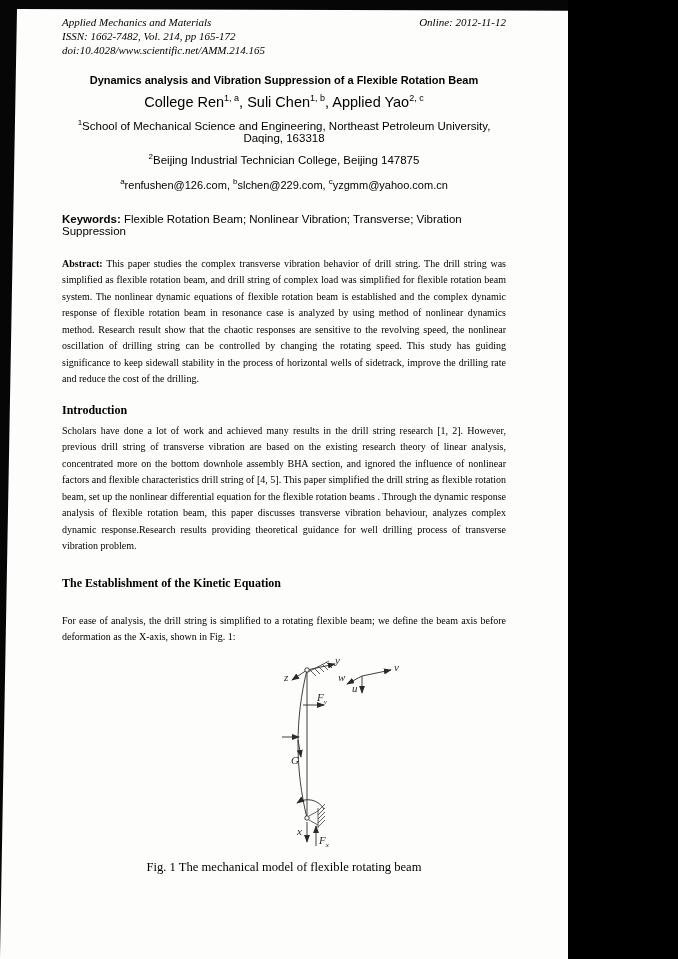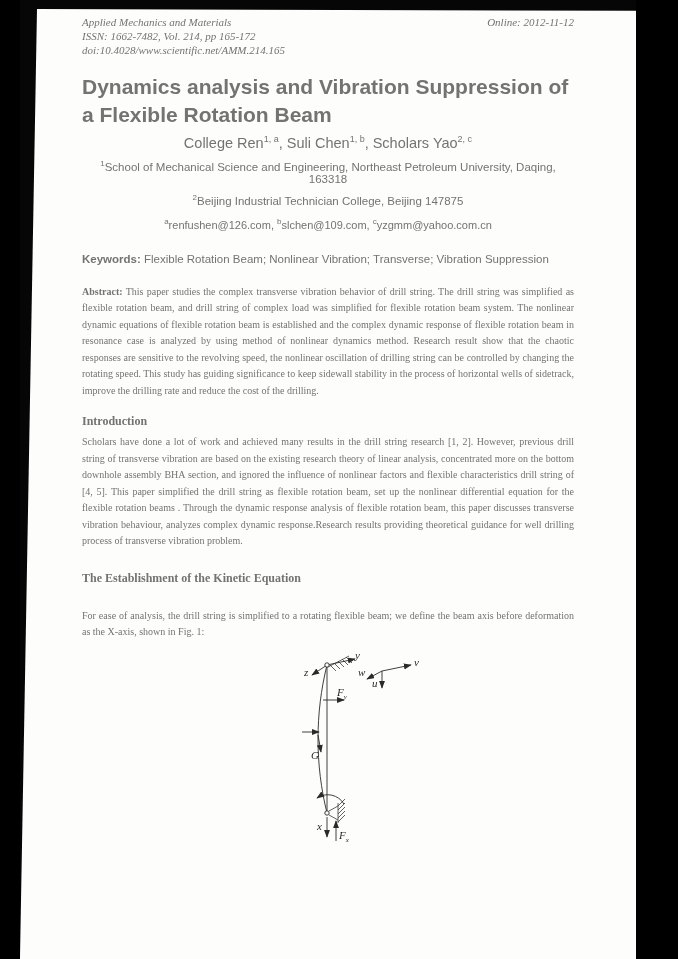--- a/index.html
+++ b/index.html
@@ -1,27 +1,27 @@
 <!DOCTYPE html>
 <html><head>
 <meta charset="utf-8">
 <style>
   html,body { margin:0; padding:0; background:#000; }
-  .frame { position:relative; width:616px; height:959px; background:#060606; overflow:hidden;
-           font-family:"Liberation Serif", serif; color:#737373;margin-left:20px; }
+  .frame { position:relative; width:568px; height:959px; background:#060606; overflow:hidden;
+           font-family:"Liberation Serif", serif; color:#000000; }
   .page { position:absolute; inset:0; background:#fdfdfb;
           clip-path:polygon(17px 9px, 663px 11px, 678px 953px, 678px 959px, 0px 959px, 0px 957px);
           padding:16px 62px 0 62px; box-sizing:border-box; }
 
   .header { display:flex; justify-content:space-between; align-items:flex-start;
             font-style:italic; font-size:11px; line-height:1.25; }
   .header-left div { white-space:nowrap; }
 
-  .title { font-family:"Liberation Sans", sans-serif; font-weight:bold; font-size:21px;
-           line-height:1.3; text-align:left; margin:16px auto 0 auto; max-width:545px; }
+  .title { font-family:"Liberation Sans", sans-serif; font-weight:bold; font-size:11px;
+           line-height:1.3; text-align:center; margin:16px auto 0 auto; max-width:545px; }
 
   .authors { font-family:"Liberation Sans", sans-serif; font-size:14.5px; text-align:center; margin-top:6px; }
   .authors sup { font-size:9px; }
 
   .affil, .emails { font-family:"Liberation Sans", sans-serif; text-align:center; }
   .affil { font-size:11.5px; margin-top:8px; }
   .emails { font-size:11px; margin-top:11px; }
   .affil sup, .emails sup { font-size:8px; }
 
   .keywords { font-family:"Liberation Sans", sans-serif; font-size:11.5px; margin-top:22px; }
@@ -52,28 +52,28 @@
         <div>Applied Mechanics and Materials</div>
         <div>ISSN: 1662-7482, Vol. 214, pp 165-172</div>
         <div>doi:10.4028/www.scientific.net/AMM.214.165</div>
       </div>
       <div class="header-right">Online: 2012-11-12</div>
     </div>
 
     <h1 class="title">Dynamics analysis and Vibration Suppression of a Flexible Rotation Beam</h1>
 
     <div class="authors">
-      <span><span>College Ren</span><sup>1, a</sup></span><span><span>, Suli Chen</span><sup>1, b</sup></span><span><span>, Scholars Yao</span><sup>2, c</sup></span>
+      <span><span>College Ren</span><sup>1, a</sup></span><span><span>, Suli Chen</span><sup>1, b</sup></span><span><span>, Applied Yao</span><sup>2, c</sup></span>
     </div>
 
     <div class="affil"><sup>1</sup><span>School of Mechanical Science and Engineering, Northeast Petroleum University, Daqing, 163318</span></div>
     <div class="affil"><sup>2</sup><span>Beijing Industrial Technician College, Beijing 147875</span></div>
 
     <div class="emails">
-      <sup>a</sup><span>renfushen@126.com, </span><sup>b</sup><span>slchen@109.com, </span><sup>c</sup><span>yzgmm@yahoo.com.cn</span>
+      <sup>a</sup><span>renfushen@126.com, </span><sup>b</sup><span>slchen@229.com, </span><sup>c</sup><span>yzgmm@yahoo.com.cn</span>
     </div>
 
     <p class="keywords"><b>Keywords:</b><span> Flexible Rotation Beam; Nonlinear Vibration; Transverse; Vibration Suppression</span></p>
 
     <p class="body-par abstract"><b>Abstract:</b><span> This paper studies the complex transverse vibration behavior of drill string. The drill string was simplified as flexible rotation beam, and drill string of complex load was simplified for flexible rotation beam system. The nonlinear dynamic equations of flexible rotation beam is established and the complex dynamic response of flexible rotation beam in resonance case is analyzed by using method of nonlinear dynamics method. Research result show that the chaotic responses are sensitive to the revolving speed, the nonlinear oscillation of drilling string can be controlled by changing the rotating speed. This study has guiding significance to keep sidewall stability in the process of horizontal wells of sidetrack, improve the drilling rate and reduce the cost of the drilling.</span></p>
 
     <h2 class="sec-head head-intro">Introduction</h2>
     <p class="body-par par-intro">Scholars have done a lot of work and achieved many results in the drill string research [1, 2]. However, previous drill string of transverse vibration are based on the existing research theory of linear analysis, concentrated more on the bottom downhole assembly BHA section, and ignored the influence of nonlinear factors and flexible characteristics drill string of [4, 5]. This paper simplified the drill string as flexible rotation beam, set up the nonlinear differential equation for the flexible rotation beams . Through the dynamic response analysis of flexible rotation beam, this paper discusses transverse vibration behaviour, analyzes complex dynamic response.Research results providing theoretical guidance for well drilling process of transverse vibration problem.</p>
 
     <h2 class="sec-head head-kinetic">The Establishment of the Kinetic Equation</h2>
@@ -135,15 +135,16 @@
         </g>
         <circle cx="52" cy="160" r="2.2" fill="#fdfdfb" stroke="#2a2a2a" stroke-width="0.9"></circle>
 
         <line x1="52" y1="164" x2="52" y2="184" stroke="#2a2a2a" stroke-width="0.9" marker-end="url(#arr)"></line>
         <text x="42" y="177">x</text>
         <line x1="61" y1="188" x2="61" y2="168" stroke="#2a2a2a" stroke-width="0.9" marker-end="url(#arr)"></line>
         <text x="64" y="186"><tspan>F</tspan><tspan class="svgsub" dy="3">x</tspan></text>
       </svg>
     </div>
 
+    <p class="caption">Fig. 1 The mechanical model of flexible rotating beam</p>
 
   </div>
 </div>
 
 </body></html>

